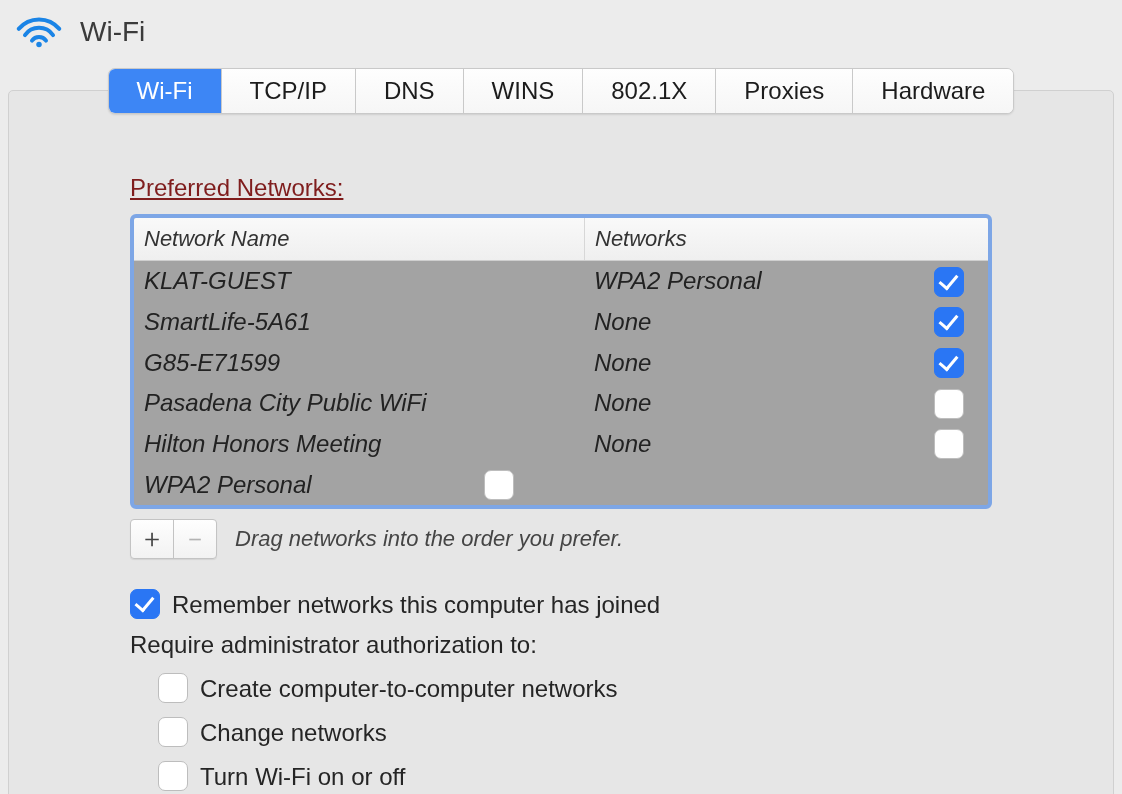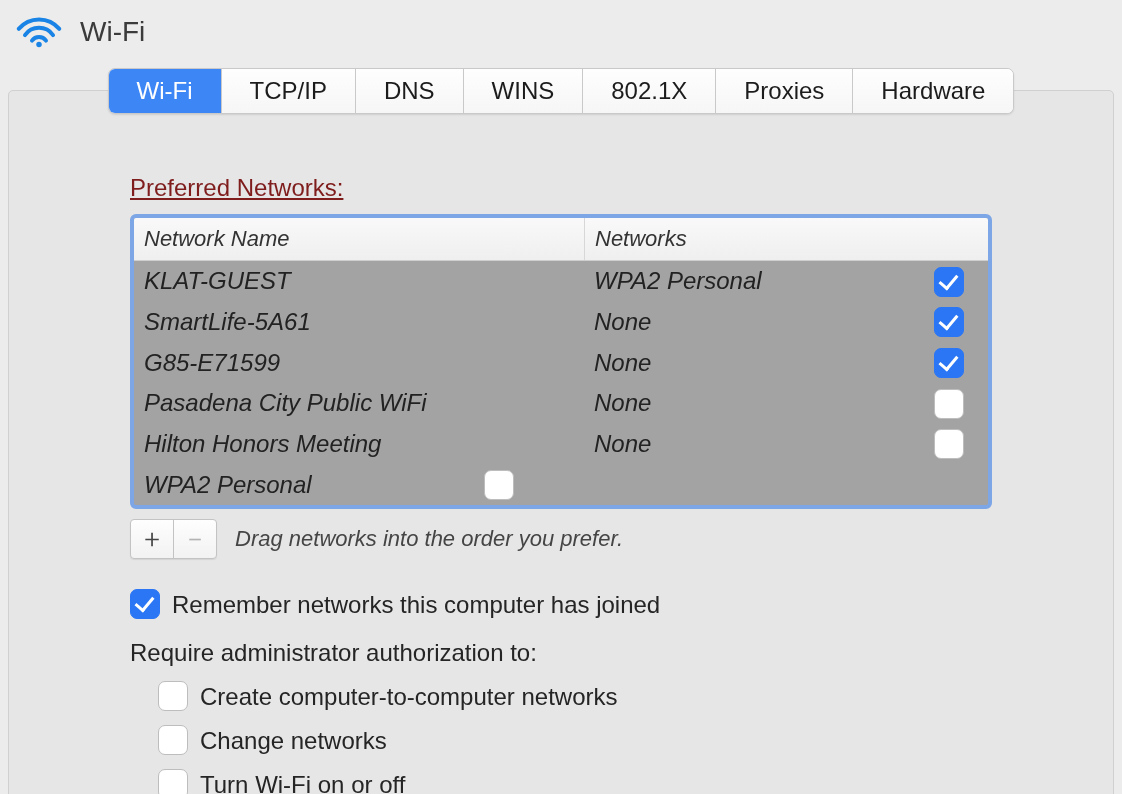--- a/index.html
+++ b/index.html
@@ -187,21 +187,21 @@
     margin-top: 14px;
   }
   .opt-row .checkbox { margin-right: 12px; }
   .opt-label {
     font-size: 24px;
     color: #252525;
   }
   .subhead {
     font-size: 24px;
     color: #252525;
-    margin-top: 20px;
+    margin-top: 12px;
   }
   .indent { margin-left: 28px; margin-top: 10px; }
   .indent .opt-row { margin-top: 14px; }
 </style>
 </head>
 <body>
 
 <div class="header">
   <span class="wifi-icon">
     <svg viewBox="0 0 64 48" width="50" height="40">

